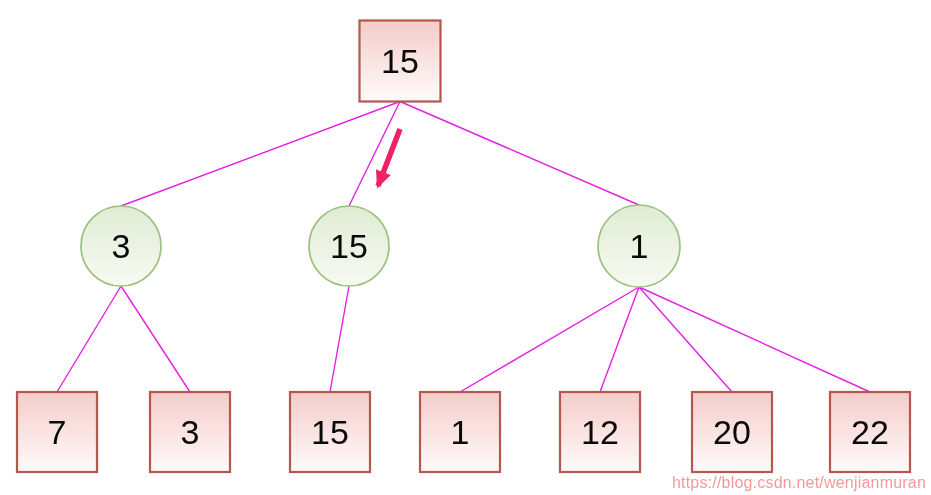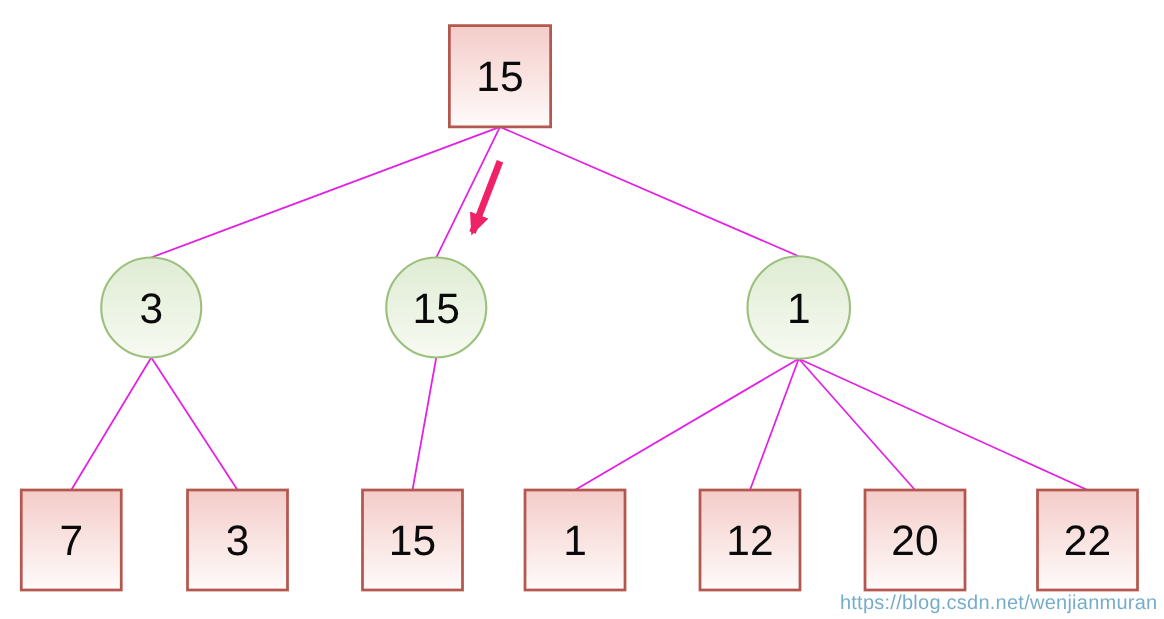--- a/index.html
+++ b/index.html
@@ -15,21 +15,21 @@
     font-family:"Liberation Sans", sans-serif;
     font-size:34px;
     fill:#0a0a0a;
   }
   .watermark{
     position:absolute;
     right:5px;
     bottom:3px;
     font-size:16px;
     letter-spacing:0.2px;
-    color:#0369a1;
+    color:#ef4444;
     opacity:0.55;
     white-space:nowrap;
     pointer-events:none;
   }
 </style>
 </head>
 <body>
 
 <div class="canvas">
   <svg id="tree-svg" width="931" height="495" viewBox="0 0 931 495">

